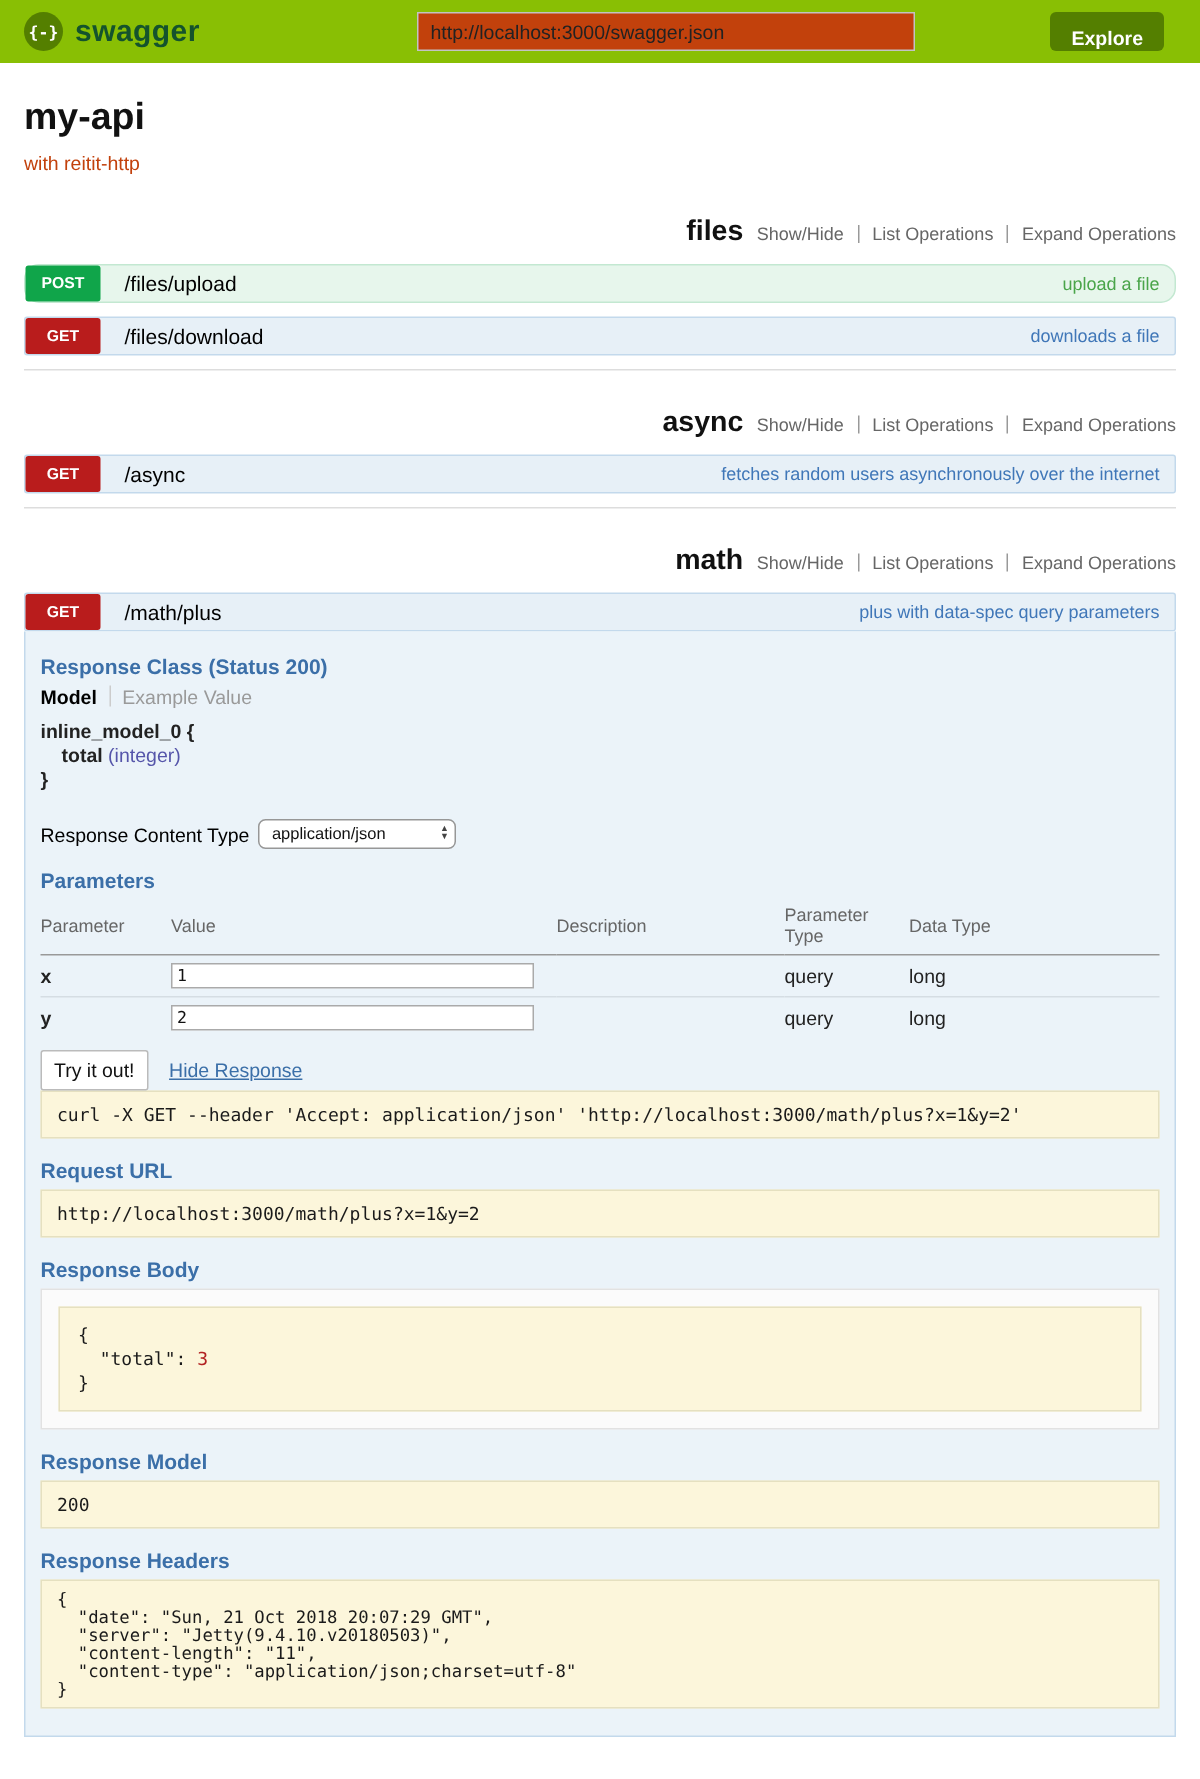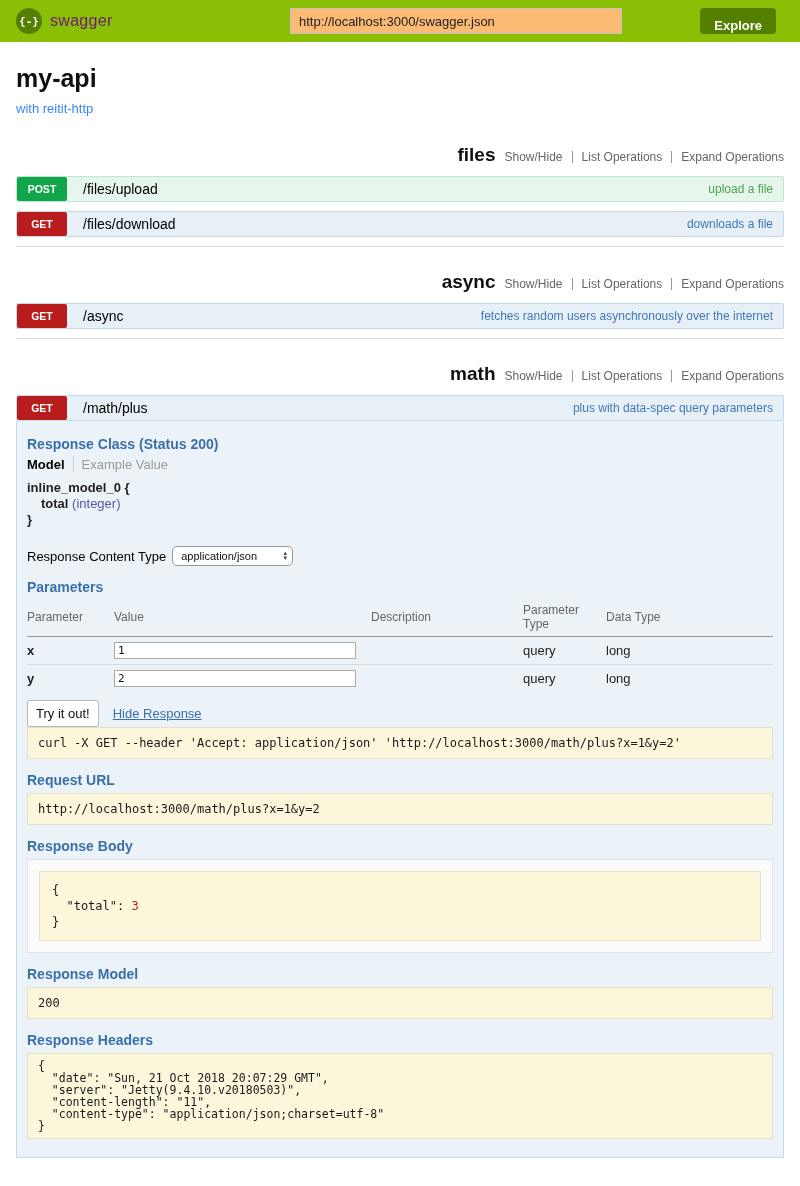--- a/index.html
+++ b/index.html
@@ -7,63 +7,63 @@
   body {
     height: 1186px; overflow: hidden; background: #fff;
     font-family: "Liberation Sans", "DejaVu Sans", sans-serif; color: #333;
   }
   
   .topbar { position: relative; height: 42px; background: #89bf04; display: flex; align-items: center; padding: 0 16px; }
   .logo { display: flex; align-items: center; cursor: pointer; }
   .logo-circle { width: 26px; height: 26px; border-radius: 50%; background: #547f00; color: #fff;
     font-family: "DejaVu Sans Mono", monospace; font-size: 11px; font-weight: bold;
     display: flex; align-items: center; justify-content: center; }
-  .brand { color: #701a75; font-size: 16px; font-weight: normal; margin-left: 8px; letter-spacing: .3px; }
-  .url-input { position: absolute; left: 290px; top: 8px; width: 332px; height: 26px;
-    border: 1px solid #c3c3c3; background: #fdba74; font-size: 13px; padding: 0 8px; color: #222; outline: none; }
+  .brand { color: #14532d; font-size: 20px; font-weight: bold; margin-left: 8px; letter-spacing: .3px; }
+  .url-input { position: absolute; left: 278px; top: 8px; width: 332px; height: 26px;
+    border: 1px solid #c3c3c3; background: #c2410c; font-size: 13px; padding: 0 8px; color: #222; outline: none; }
   .explore-btn { position: absolute; right: 24px; top: 8px; height: 26px; padding: 10px 14px;
     background: #547f00; border: none; border-radius: 4px; color: #fff; font-size: 13px; font-weight: bold; cursor: pointer; }
   
   .wrap { padding: 0 16px; }
   .api-title { font-size: 25px; font-weight: bold; color: #111; margin: 22px 0 8px; }
-  .api-subtitle { font-size: 13px; color: #3b82f6; margin-bottom: 4px; }
+  .api-subtitle { font-size: 13px; color: #c2410c; margin-bottom: 4px; }
   .resource { padding-top: 8px; }
   .resource + .resource { border-top: 1px solid #ddd; margin-top: 6px; }
   .resource-head { display: flex; align-items: baseline; justify-content: flex-end; margin: 16px 0 10px; }
   .resource-name { font-size: 19px; font-weight: bold; color: #111; text-decoration: none; }
   .resource-links { font-size: 12px; color: #666; display: flex; align-items: center; }
   .resource-links a { color: #666; text-decoration: none; padding: 0 9px; }
   .resource-links a:last-child { padding-right: 0; }
   .resource-links .vsep { width: 1px; height: 12px; background: #999; }
   
   .operation { margin-bottom: 9px; }
   .op-head { display: flex; align-items: stretch; border: 1px solid; border-radius: 2px; height: 26px; cursor: pointer; }
   .get  .op-head { background: #e7f0f7; border-color: #c3d9ec; }
-  .post .op-head { background: #e7f6ec; border-color: #c3e8d1; }
+  .post .op-head { background: #e7f6ec; border-color: #c3e8d1; border-radius: 10px; }
   .badge { width: 50px; display: flex; align-items: center; justify-content: center;
     color: #fff; font-size: 10.5px; font-weight: bold; text-transform: uppercase; border-radius: 2px; }
   .get  .badge { background: #b91c1c; }
   .post .badge { background: #10a54a; }
   .op-path { margin-left: 16px; font-size: 14px; color: #000; text-decoration: none; display: flex; align-items: center; }
   .op-summary { margin-left: auto; margin-right: 10px; font-size: 12px; display: flex; align-items: center; text-decoration: none; }
   .get  .op-summary { color: #4077b8; }
   .post .op-summary { color: #4aa54a; }
   
   .op-content { background: #ebf3f9; border: 1px solid #c3d9ec; border-top: none; padding: 2px 10px 18px; }
   .op-content h4 { color: #3b6fa8; font-size: 14px; font-weight: bold; margin: 13px 0 5px; }
   .model-tabs { font-size: 13px; display: flex; margin-bottom: 8px; }
   .tab-model { color: #000; font-weight: bold; cursor: pointer; }
   .tab-example { color: #9a9a9a; cursor: pointer; }
   .model-tabs .vsep { width: 1px; height: 14px; background: #ccc; margin: 0 8px; }
   .model-sig { font-size: 13px; color: #222; line-height: 16px; margin: 6px 0 2px; }
   .model-sig .b { font-weight: bold; }
   .model-sig .indent { padding-left: 14px; }
   .model-sig .ptype { color: #5555aa; }
   .ctype-row { margin-top: 18px; font-size: 13px; color: #000; display: flex; align-items: center; }
-  .select { margin-left: 6px; width: 121px; height: 20px; background: #fff; border: 1px solid #979797;
+  .select { margin-left: 6px; width: 132px; height: 20px; background: #fff; border: 1px solid #979797;
     border-radius: 5px; display: inline-flex; align-items: center; justify-content: space-between;
     padding: 0 4px 0 8px; font-size: 11px; color: #111; cursor: pointer; }
   .sel-arrows { display: flex; flex-direction: column; align-items: center; }
   .sel-arrows i { font-style: normal; font-size: 6px; line-height: 5px; color: #444; }
   
   table.params { width: 100%; border-collapse: collapse; margin-top: 2px; }
   table.params th { font-size: 12px; color: #666; font-weight: normal; text-align: left;
     padding: 3px 0 5px; border-bottom: 1px solid #999; }
   table.params td { font-size: 13px; color: #222; padding: 5px 0; }
   table.params tbody tr:first-child td { border-bottom: 1px solid #d5dde3; }

